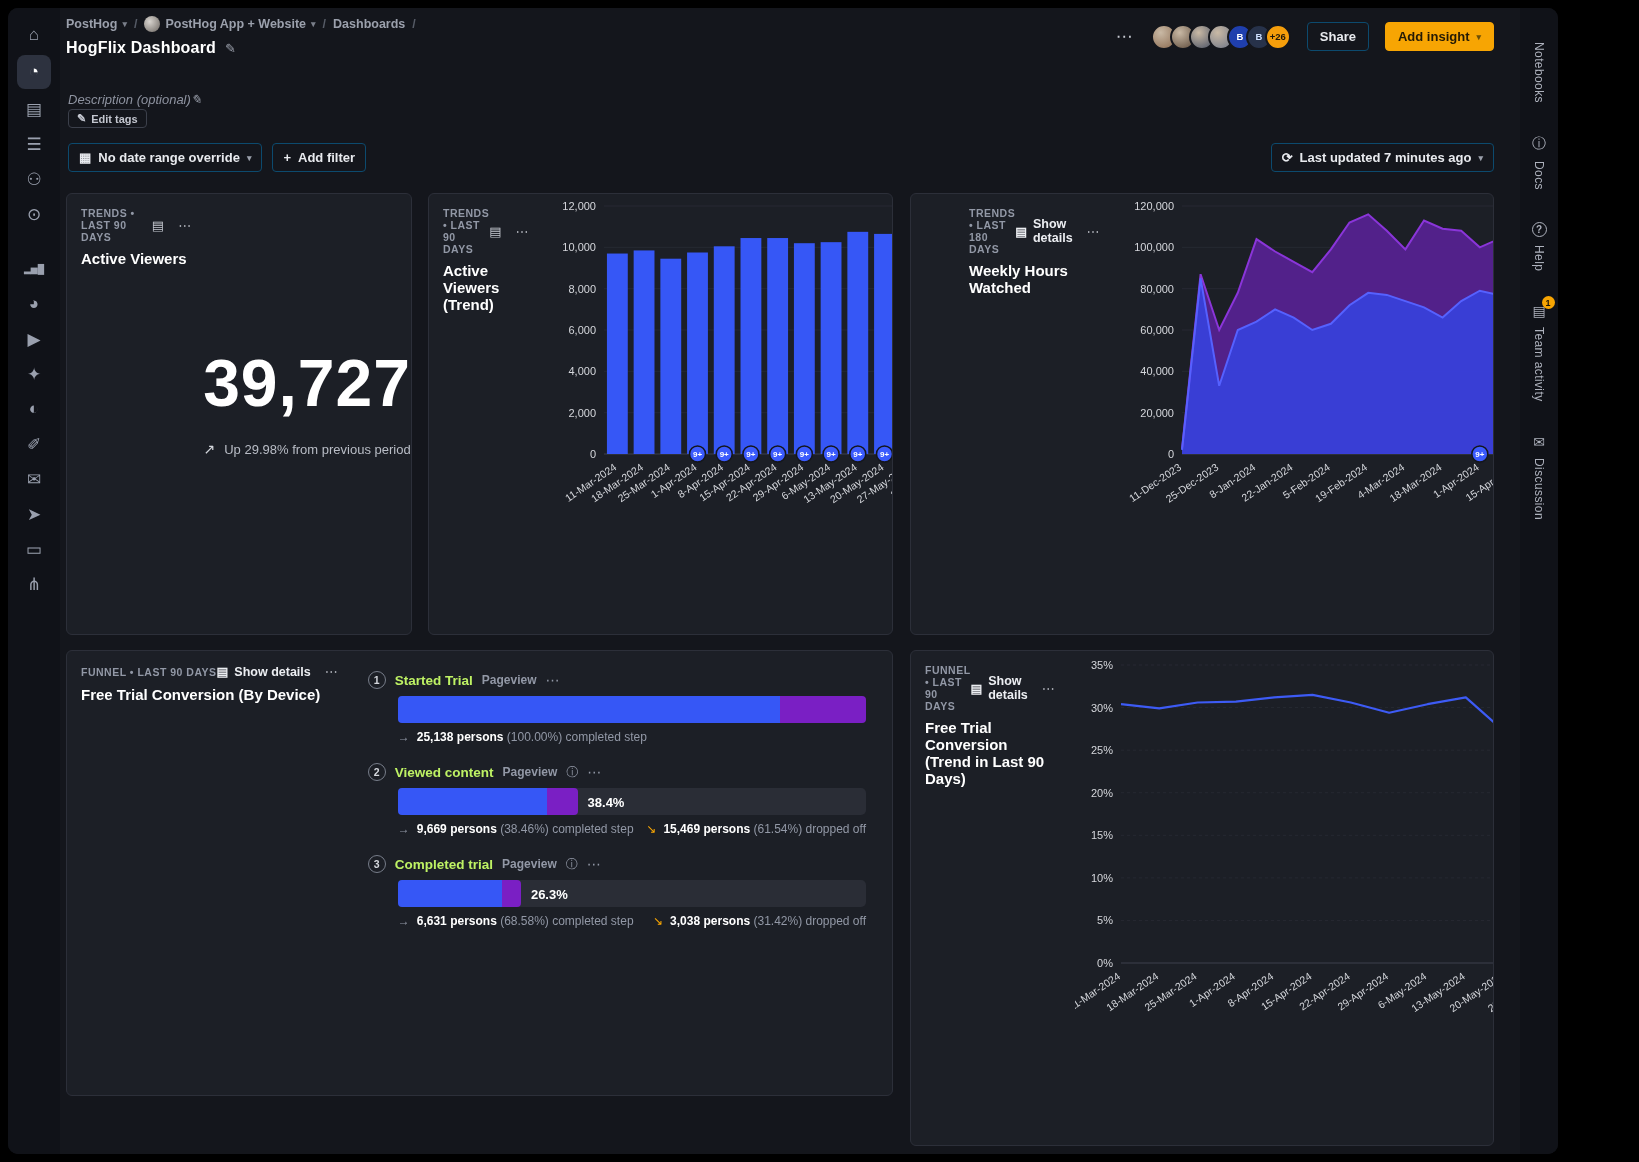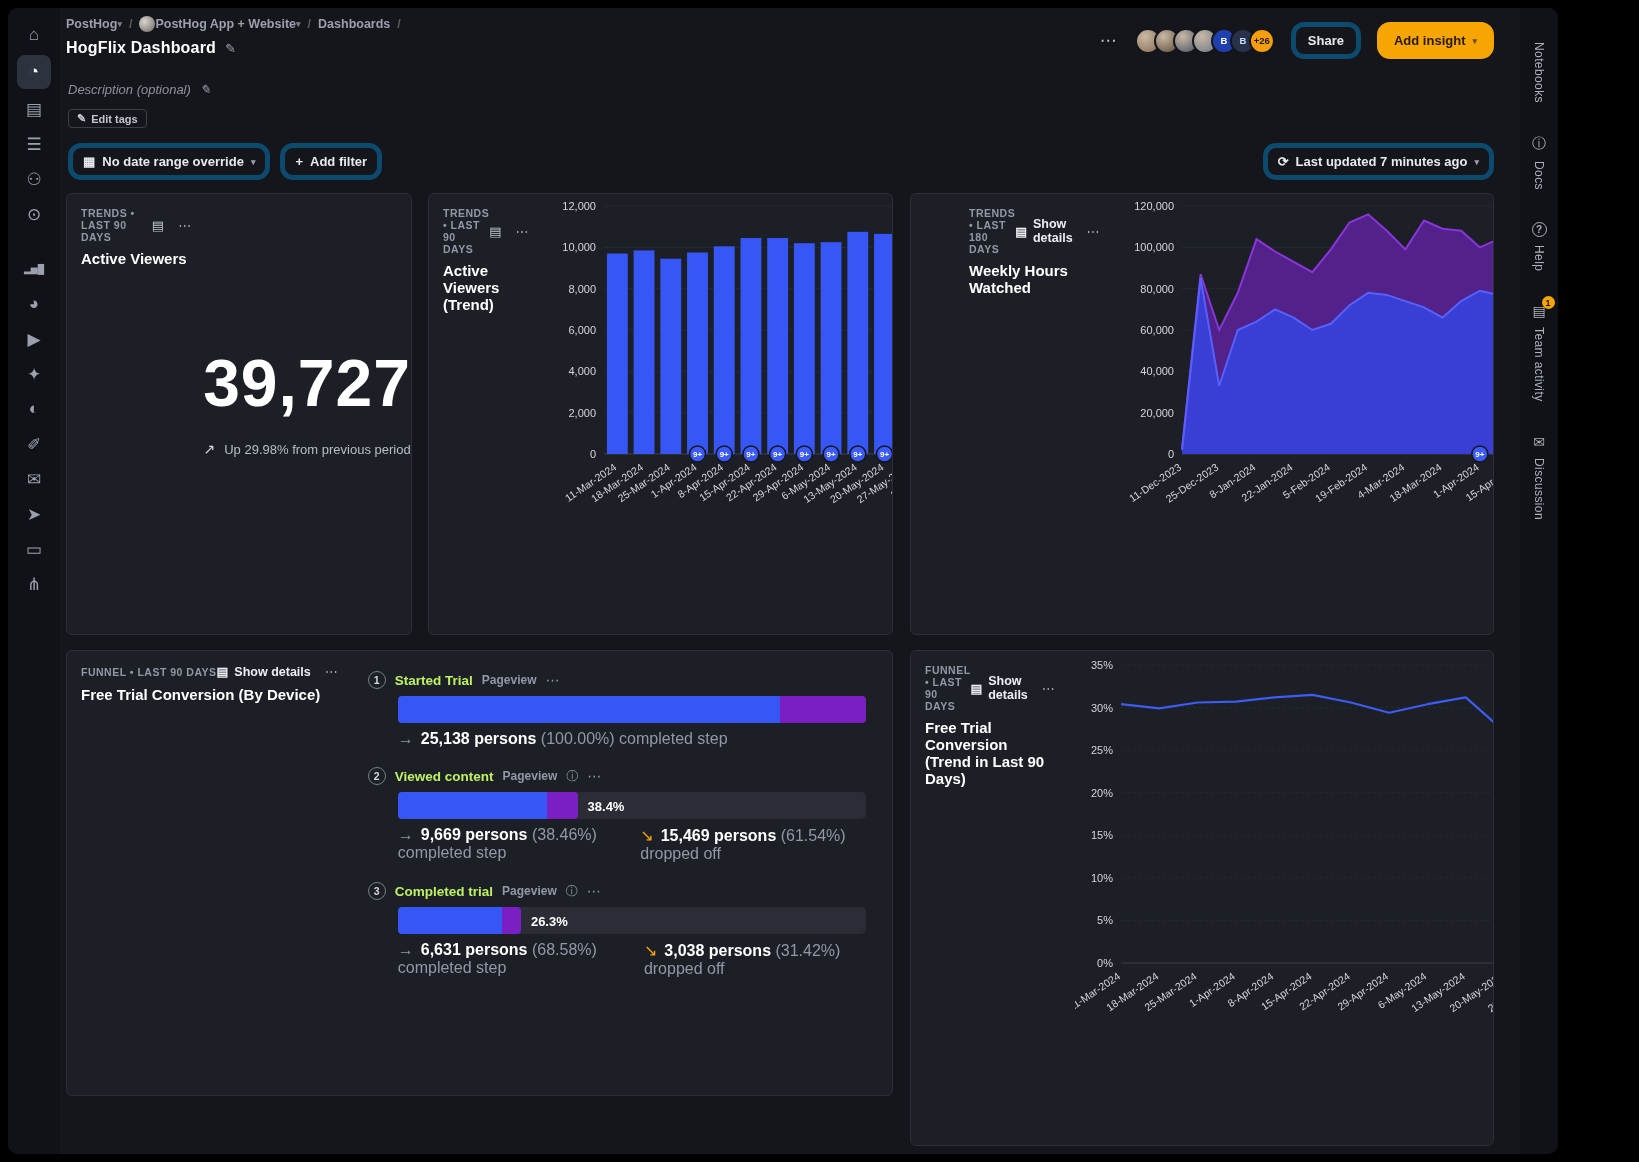--- a/index.html
+++ b/index.html
@@ -20,39 +20,39 @@
   .rr-icon { font-size:14px; position:relative; min-height:14px; }
   .rr-icon.circle { border:1.2px solid #aeb2bd; border-radius:50%; width:15px; height:15px; display:flex; align-items:center; justify-content:center; font-size:10px; font-weight:700; }
   .rr-badge { position:absolute; top:-7px; right:-9px; background:#f7a503; color:#1a1406; font-size:9px; font-weight:700; border-radius:50%; width:13px; height:13px; display:flex; align-items:center; justify-content:center; }
   .rr-label { writing-mode:vertical-rl; font-size:12px; letter-spacing:.4px; }
 
   
   .main { flex:1; position:relative; background:#14161c; }
 
   .topbar { position:absolute; left:6px; top:8px; right:26px; display:flex; justify-content:space-between; align-items:flex-start; }
   .breadcrumb { display:flex; align-items:center; gap:7px; font-size:12.5px; color:#9ba0ac; font-weight:600; }
-  .crumb { display:flex; align-items:center; cursor:pointer; }
+  .crumb { display:flex; align-items:center; gap:5px; cursor:pointer; }
   .crumb-sep { color:#565b66; cursor:default; }
   .crumb-avatar { width:16px; height:16px; border-radius:50%; background:radial-gradient(circle at 35% 35%, #d8d4cf, #6b6560); flex:none; }
   .chev { font-size:9px; color:#7a7f8a; }
   .title-row { display:flex; align-items:center; gap:9px; margin-top:7px; }
   h1 { margin:0; font-size:16px; color:#fff; font-weight:700; letter-spacing:.2px; }
   .pencil { color:#9ba0ac; font-size:13px; cursor:pointer; }
 
   .topbar-right { display:flex; align-items:center; gap:16px; margin-top:6px; }
   .more-dots { color:#c6c9d1; font-size:17px; letter-spacing:2px; cursor:pointer; }
   .avatar-stack { display:flex; align-items:center; }
   .avatar { width:26px; height:26px; border-radius:50%; border:2px solid #14161c; margin-left:-7px; display:flex; align-items:center; justify-content:center; font-size:9.5px; font-weight:700; color:#fff; cursor:pointer; background:#555; }
   .avatar:first-child { margin-left:0; }
-  .btn { display:inline-flex; align-items:center; gap:7px; border:5px solid #0c4a6e; border-radius:13px; background:transparent; color:#e8eaee; font-size:13px; font-weight:700; padding:6px 12px; cursor:pointer; font-family:inherit; }
+  .btn { display:inline-flex; align-items:center; gap:7px; border:1px solid #0c4a6e; border-radius:4px; background:transparent; color:#e8eaee; font-size:13px; font-weight:700; padding:6px 12px; cursor:pointer; font-family:inherit; }
   .btn .chev { color:#9ba0ac; }
   .btn-primary { background:#f7a503; border-color:#f7a503; color:#241a05; }
   .btn-primary .chev { color:#6b4e07; }
 
-  .desc-row { position:absolute; left:8px; top:74px; display:flex; gap:9px; align-items:center; color:#8e93a0; font-size:13px; font-style:italic; }
+  .desc-row { position:absolute; left:8px; top:84px; display:flex; align-items:center; color:#8e93a0; font-size:13px; font-style:italic; }
   .edit-tags { position:absolute; left:8px; top:101px; display:inline-flex; align-items:center; gap:5px; font-size:11px; font-weight:600; color:#c3c6cf; border:1px solid #3c404b; border-radius:4px; padding:2px 8px; cursor:pointer; background:transparent; font-family:inherit; }
 
   .filter-row { position:absolute; left:8px; top:135px; right:26px; display:flex; align-items:center; gap:10px; }
   .btn-small { font-weight:600; padding:6px 10px; }
   .last-updated { margin-left:auto; }
 
   
   .card { position:absolute; background:#1c1f26; border:1px solid #2c2f39; border-radius:6px; display:flex; overflow:hidden; }
   .card-head { padding:13px 12px 4px 14px; }
   .card-tag-row { display:flex; align-items:center; justify-content:space-between; }
@@ -82,21 +82,21 @@
   .fs-head { display:flex; align-items:center; gap:9px; margin-bottom:7px; }
   .fs-num { width:18px; height:18px; border-radius:50%; border:1.5px solid #777d8a; color:#d4d7dd; font-size:10.5px; font-weight:700; display:flex; align-items:center; justify-content:center; flex:none; }
   .fs-name { font-size:13.5px; font-weight:700; color:#bef264; }
   .fs-event { font-size:12px; color:#9298a6; font-weight:600; }
   .fs-info { color:#9298a6; font-size:12px; cursor:pointer; }
   .fs-more { color:#9298a6; letter-spacing:1px; cursor:pointer; font-size:14px; }
   .fs-track { margin-left:30px; height:27px; background:#2a2d36; border-radius:5px; display:flex; position:relative; }
   .fs-fill-b { height:100%; border-radius:4px 0 0 4px; }
   .fs-fill-p { height:100%; border-radius:0 4px 4px 0; }
   .fs-pct { position:absolute; top:50%; transform:translateY(-50%); font-weight:700; color:#fff; font-size:13px; }
-  .fs-meta { margin-left:30px; display:flex; justify-content:space-between; margin-top:7px; font-size:16px; color:#9298a6; }
+  .fs-meta { margin-left:30px; display:flex; justify-content:space-between; margin-top:7px; font-size:12px; color:#9298a6; }
   .fs-meta b { color:#fff; font-weight:700; }
   .fs-arrow { color:#9298a6; margin-right:7px; }
   .fs-drop { color:#f7a503; margin-right:7px; }
 </style>
 </head>
 <body>
 
 <div class="frame">
 
   <aside class="left-rail">

